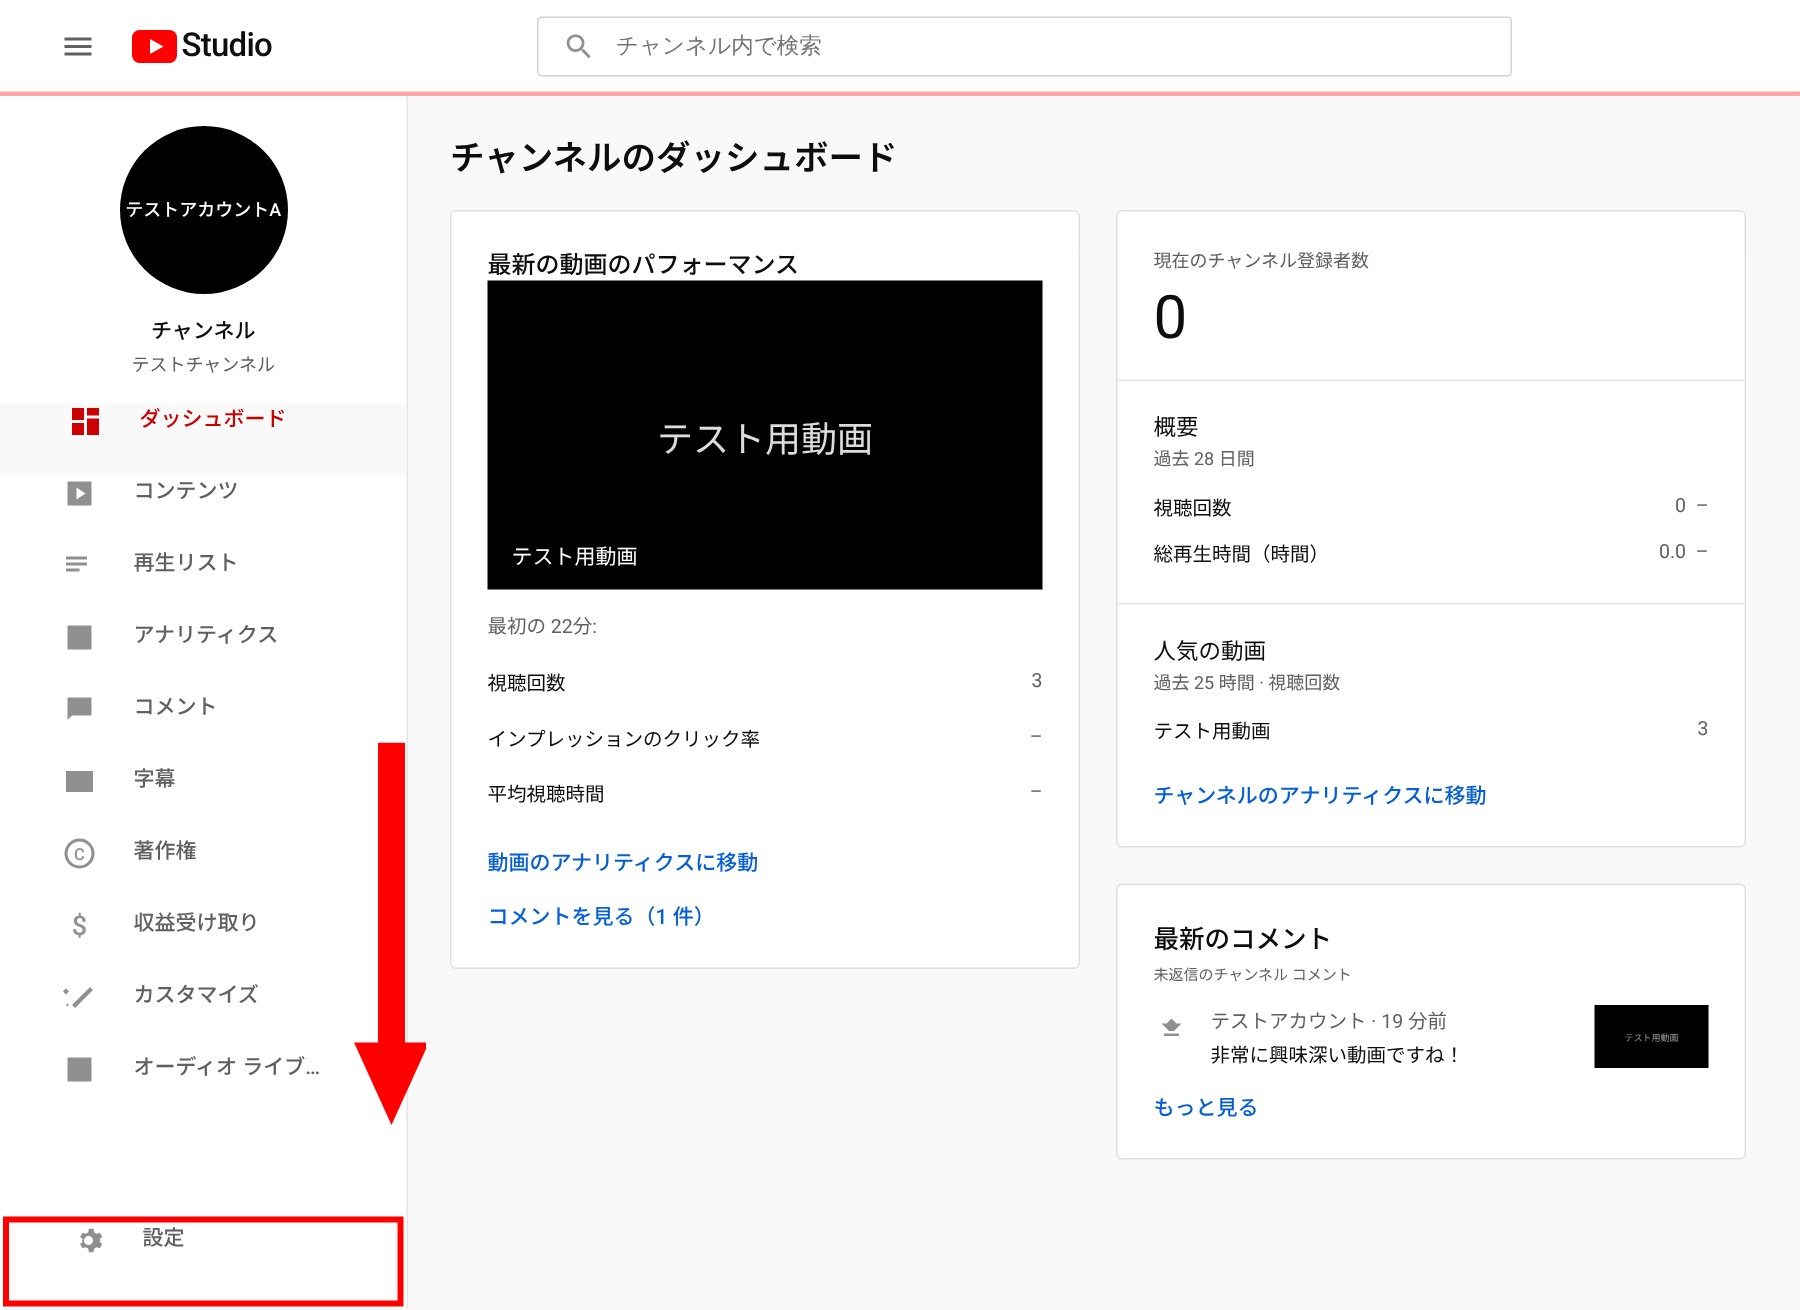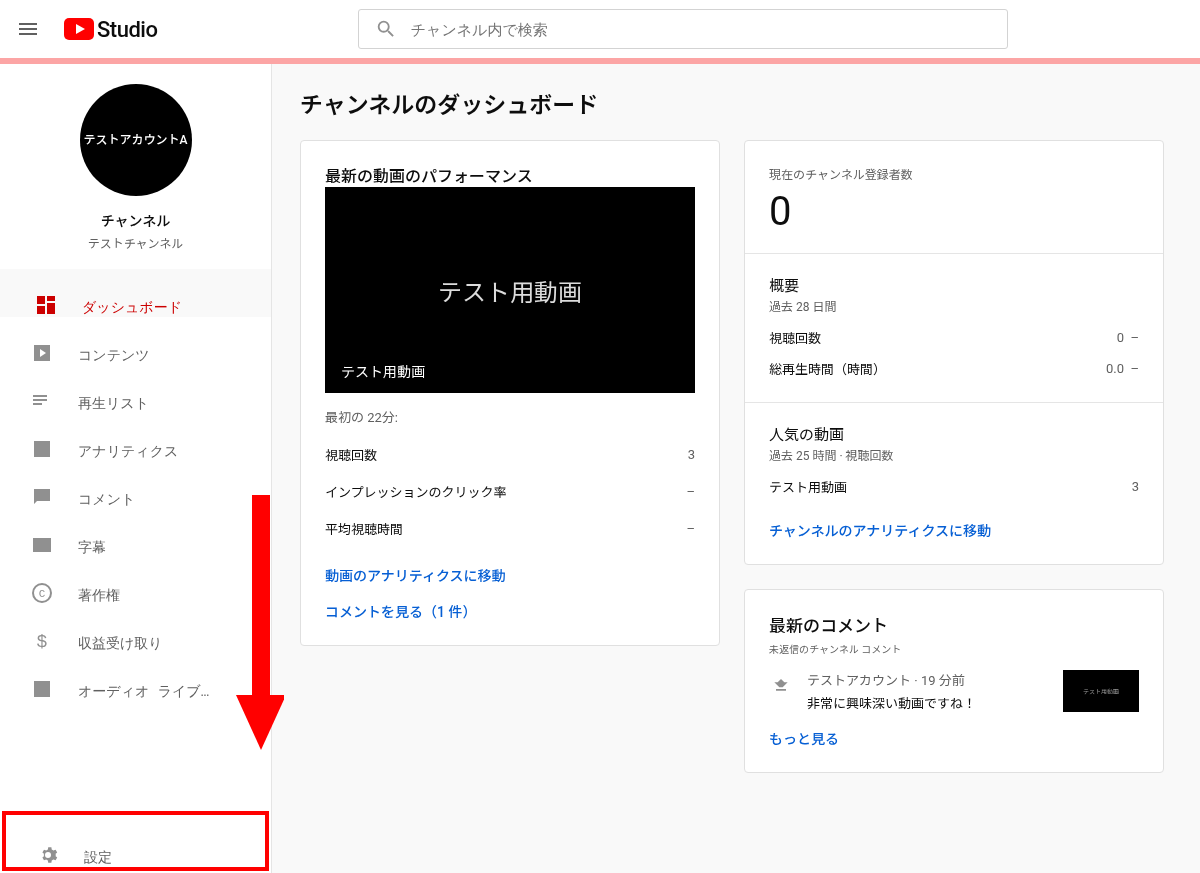--- a/index.html
+++ b/index.html
@@ -8,24 +8,24 @@
     background: #f9f9f9;
     color: #0d0d0d;
     width: 1200px;
     height: 873px;
     overflow: hidden;
   }
   
   .header {
     height: 64px;
     background: #fff;
-    border-bottom: 6px solid #fca5a5;
+    border-bottom: 3px solid #fca5a5;
     display: flex;
     align-items: center;
-    padding: 0 8px;
+    padding: 0 32px;
     gap: 16px;
   }
   .hamburger {
     width: 40px; height: 40px;
     display: flex; align-items: center; justify-content: center;
     cursor: pointer;
     border-radius: 50%;
   }
   .hamburger svg { width: 24px; height: 24px; }
   .logo {
@@ -73,24 +73,24 @@
     width: 112px; height: 112px; border-radius: 50%; background: #000;
     display: flex; flex-direction: row; align-items: center; justify-content: center;
     color: #fff; font-size: 12px; line-height: 1.5; text-align: center; font-weight: 500;
   }
   .avatar .line2 { font-size: 12px; }
   .channel-label { margin-top: 14px; font-size: 14px; font-weight: 500; }
   .channel-name { color: #606060; font-size: 12px; margin-top: 4px; }
 
   .nav { flex: 1; overflow: hidden; }
   .nav-item {
-    height: 48px; display: flex; align-items: flex-end; gap: 24px;
-    padding: 0 30px; cursor: pointer; font-size: 14px; color: #606060;
+    height: 48px; display: flex; align-items: flex-start; gap: 24px;
+    padding: 0 41px; cursor: pointer; font-size: 14px; color: #606060;
     font-weight: 500;
-    white-space: nowrap; overflow: hidden; text-overflow: ellipsis; font-family: Liberation Mono, monospace;
+    white-space: nowrap; overflow: hidden; text-overflow: ellipsis;
   }
   .nav-item.active { color: #cc0000; background: #f9f9f9; border-left: 4px solid transparent; position: relative; }
   .nav-item.active::before {
     content: ""; position: absolute; left: 0; top: 0; bottom: 0; width: 3px; background: transparent;
   }
   .nav-item .nav-icon { width: 24px; height: 24px; display: flex; align-items: center; justify-content: center; }
   .nav-item .nav-icon svg { width: 24px; height: 24px; fill: #909090; }
   .nav-item.active .nav-icon svg { fill: #cc0000; }
   .nav-item .nav-label { flex: 1; overflow: hidden; text-overflow: ellipsis; }
 
@@ -263,20 +263,28 @@
         </span>
         <span class="nav-label">著作権</span>
       </div>
       <div class="nav-item">
         <span class="nav-icon">
           <svg viewBox="0 0 24 24">
               <text x="12" y="18" text-anchor="middle" font-size="18" fill="#909090">$</text>
             </svg>
         </span>
         <span class="nav-label">収益受け取り</span>
+      </div>
+      <div class="nav-item">
+        <span class="nav-icon">
+          <svg viewBox="0 0 24 24">
+              <path d="M7 17l10-10 2 2L9 19l-2-2zm12-8l-2-2 2-2 2 2-2 2zM3 6l2 2-2 2-2-2 2-2zm1 10l1 1-1 1-1-1 1-1z"></path>
+            </svg>
+        </span>
+        <span class="nav-label">カスタマイズ</span>
       </div>
       <div class="nav-item">
         <span class="nav-icon">
           <svg viewBox="0 0 24 24">
               <path d="M4 4h16v16H4V4zm7 4v6.5a2.5 2.5 0 11-2-2.45V8h5v2h-3z"></path>
             </svg>
         </span>
         <span class="nav-label">オーディオ ライブ…</span>
       </div>
     </div>

